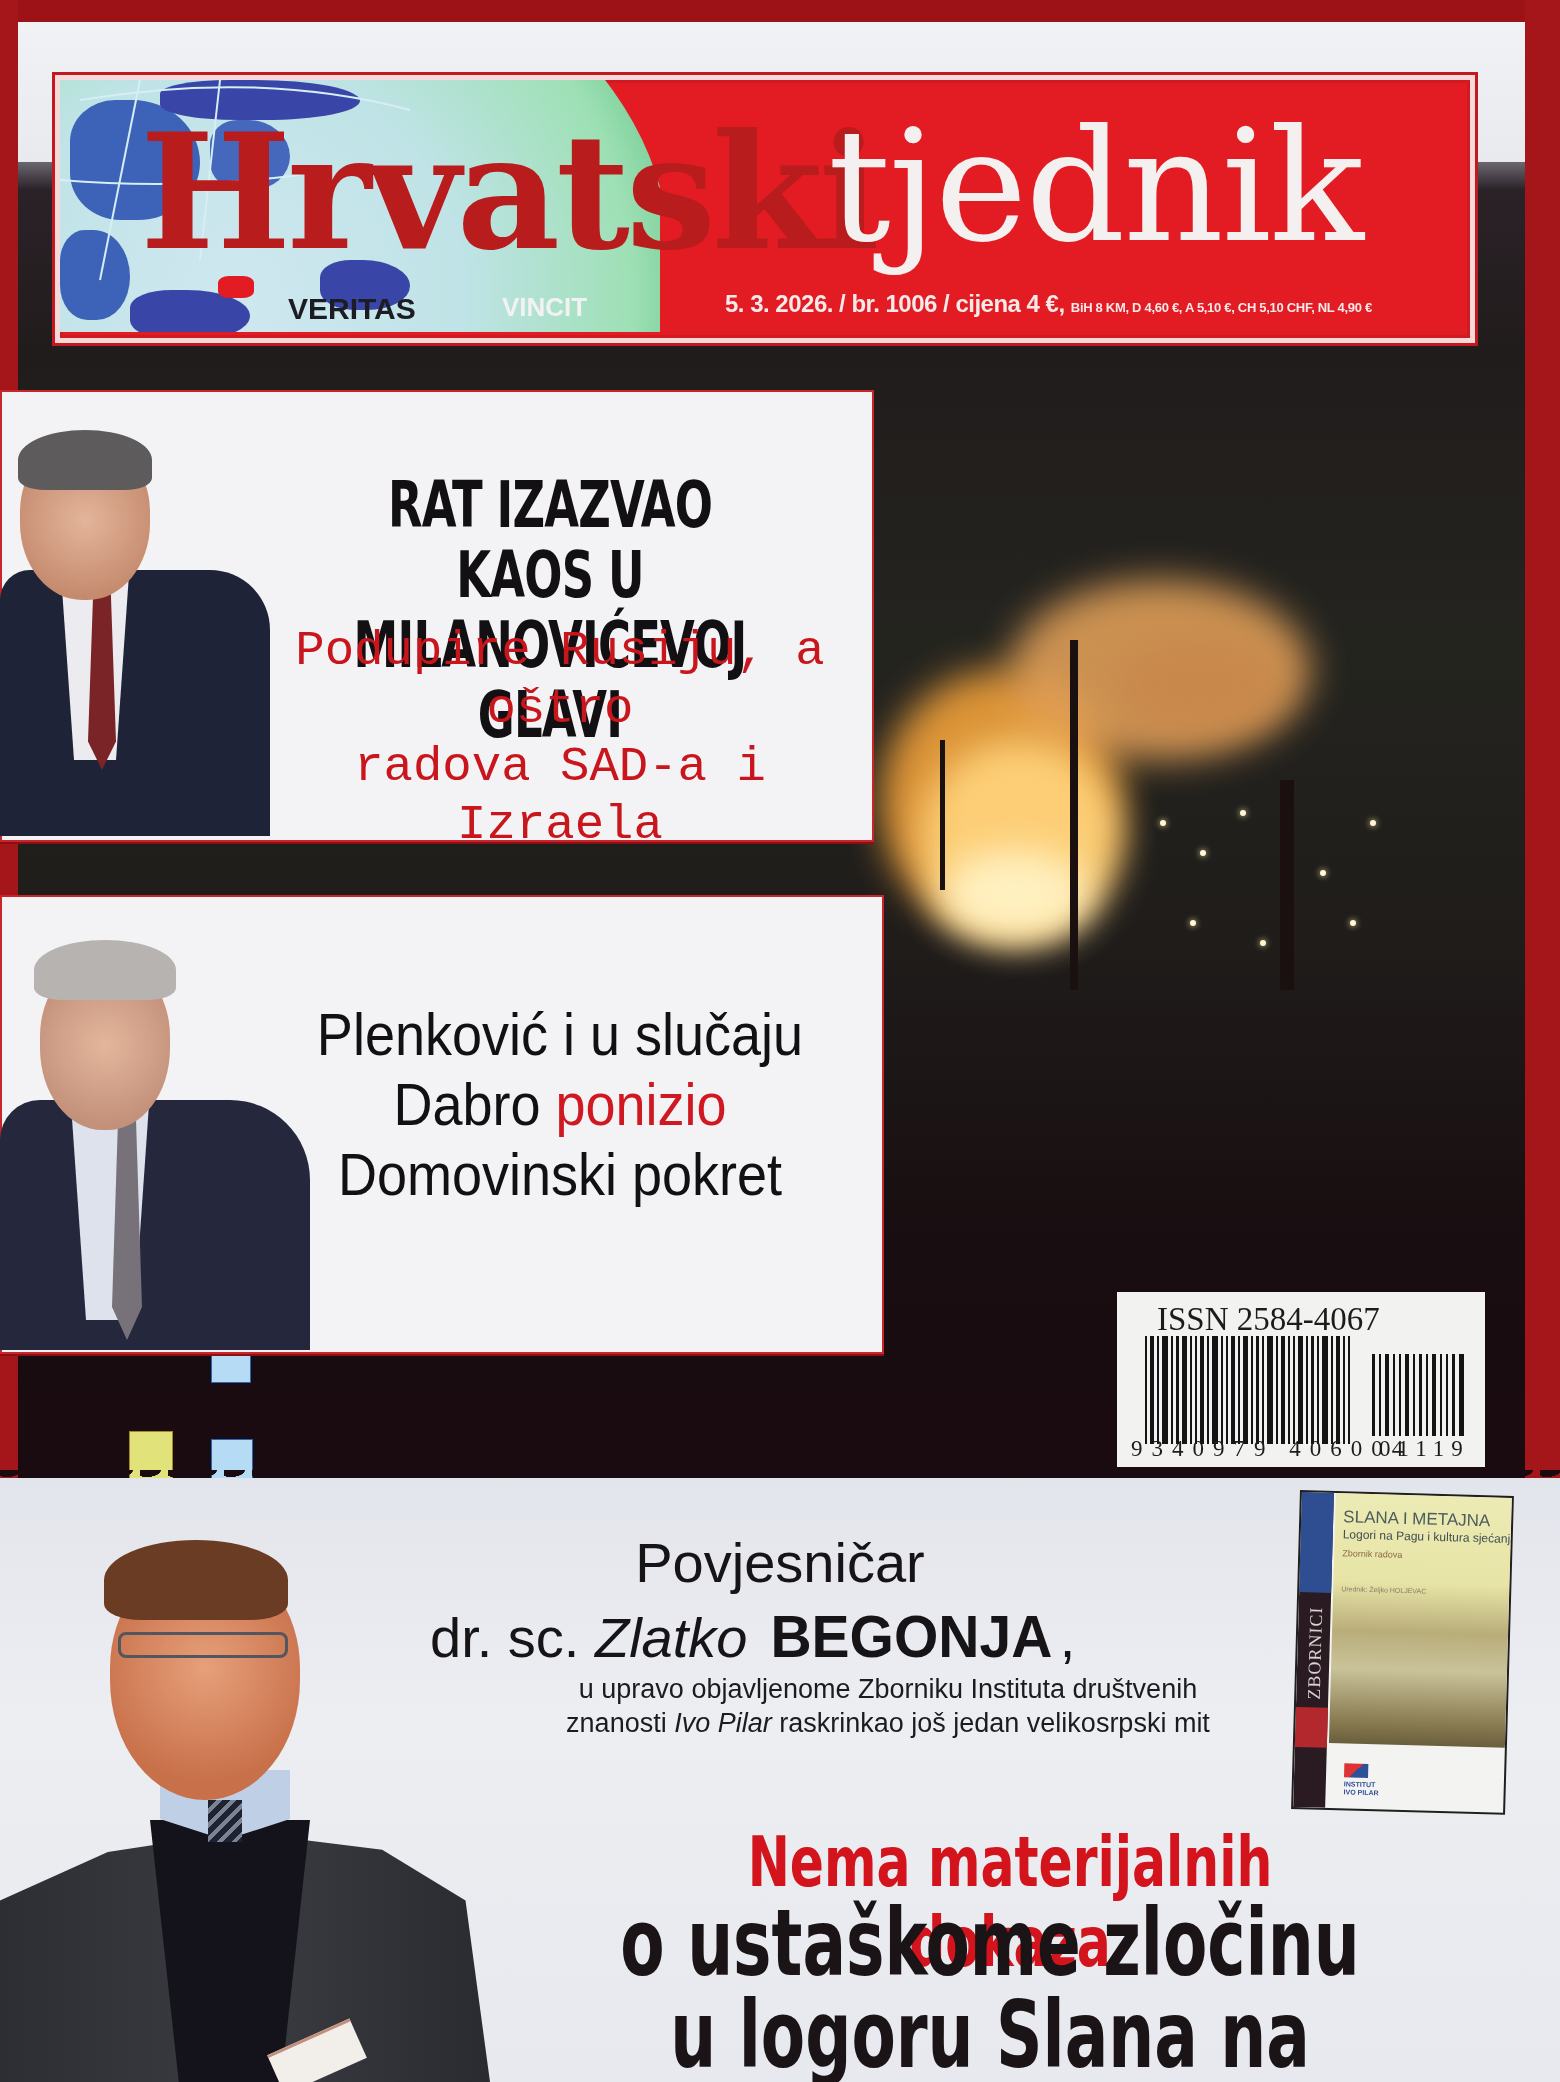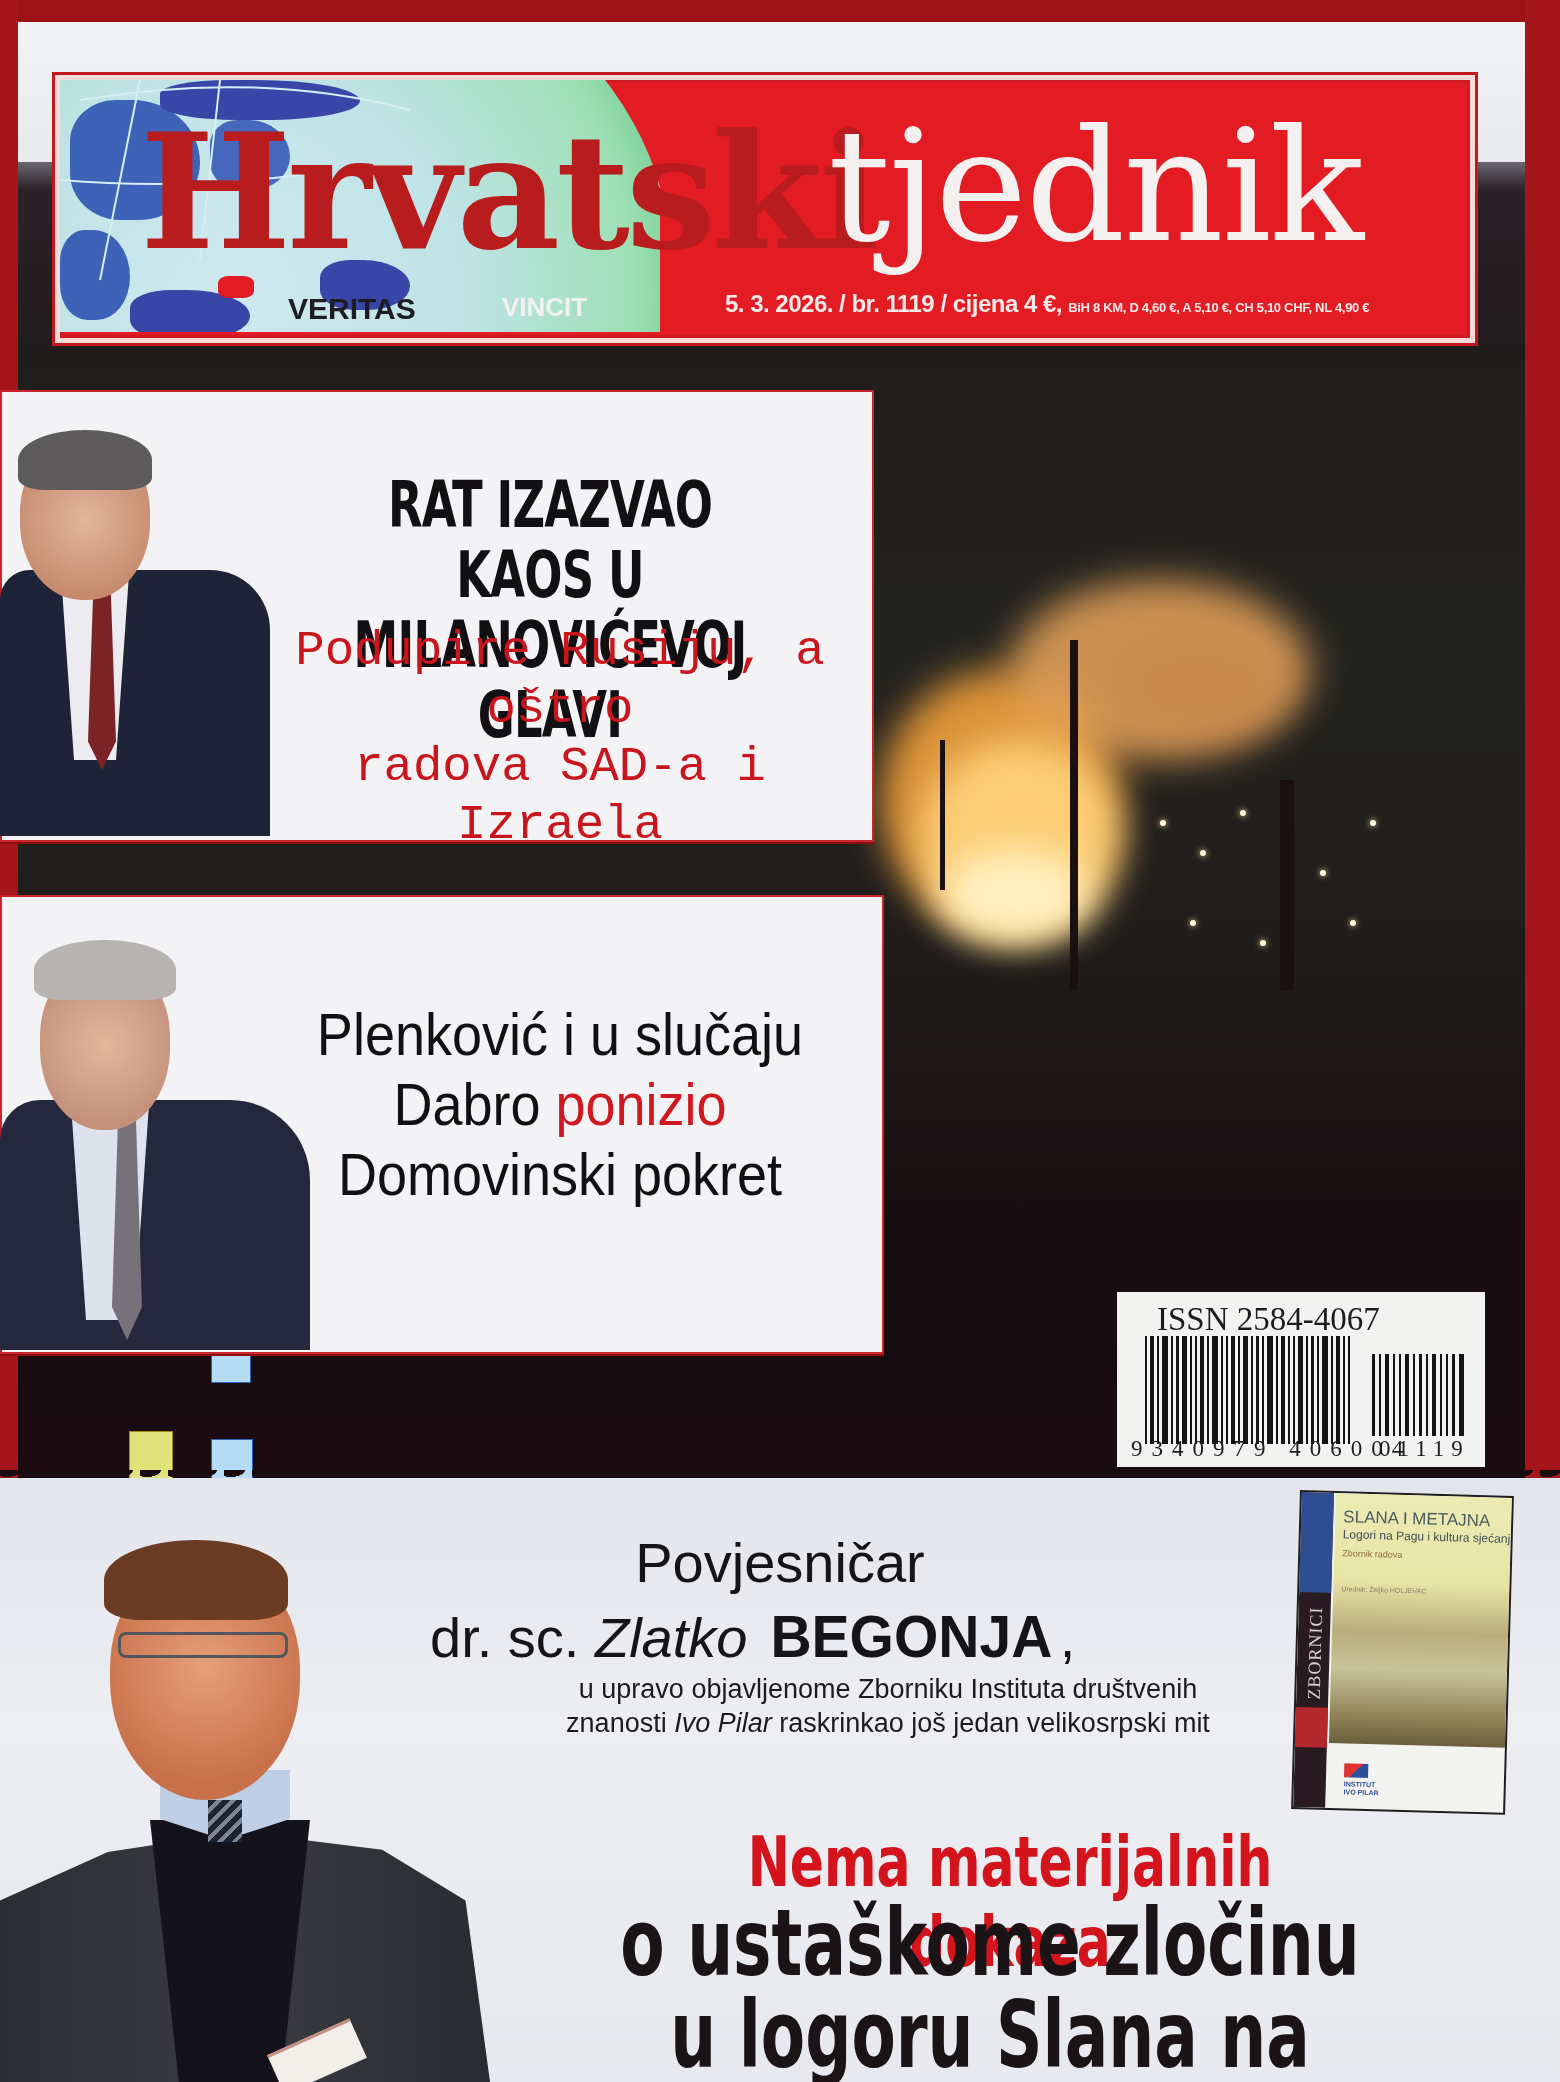--- a/index.html
+++ b/index.html
@@ -110,21 +110,21 @@
     <path d="M80 0 L 40 200" stroke="#d6eef6" stroke-width="2" fill="none"></path>
     <path d="M160 0 L 140 180" stroke="#d6eef6" stroke-width="2" fill="none"></path>
     <path d="M0 100 Q 120 110 240 95" stroke="#d6eef6" stroke-width="2" fill="none"></path>
   </svg>
 </div>
 <div class="abs" id="title-a">Hrvatski</div>
 <div class="abs" id="title-b">tjednik</div>
 <div class="abs" id="motto-a">VERITAS</div>
 <div class="abs" id="motto-b">VINCIT</div>
 <div class="abs" id="issue-line">
-  <span>5. 3. 2026.</span><span> / </span><span>br. 1119</span><span> / </span><span>cijena 4 €,</span>
+  <span>5. 3. 2026.</span><span> / </span><span>br. 1006</span><span> / </span><span>cijena 4 €,</span>
   <span class="small">BiH 8 KM, D 4,60 €, A 5,10 €, CH 5,10 CHF, NL 4,90 €</span>
 </div>
 
 <div class="abs" id="fire">
   <div class="blob" style="left:20px;top:150px;width:240px;height:260px;background:#f0a03a;opacity:.9;"></div>
   <div class="blob" style="left:150px;top:60px;width:300px;height:180px;background:#e8a45a;opacity:.85;"></div>
   <div class="blob" style="left:60px;top:220px;width:200px;height:200px;background:#ffd27a;opacity:.95;"></div>
   <div class="blob" style="left:80px;top:330px;width:150px;height:90px;background:#fff0c0;"></div>
   <div class="blob" style="left:260px;top:120px;width:160px;height:90px;background:#c9864a;opacity:.8;"></div>
   <div class="tower" style="left:210px;top:120px;height:350px;"></div>

